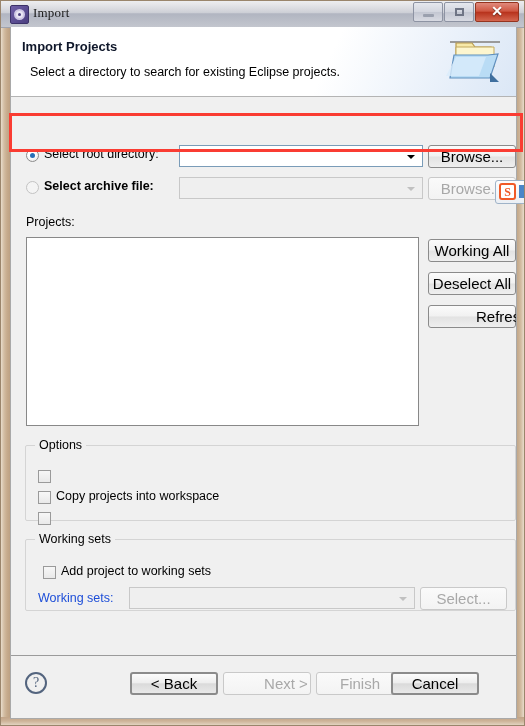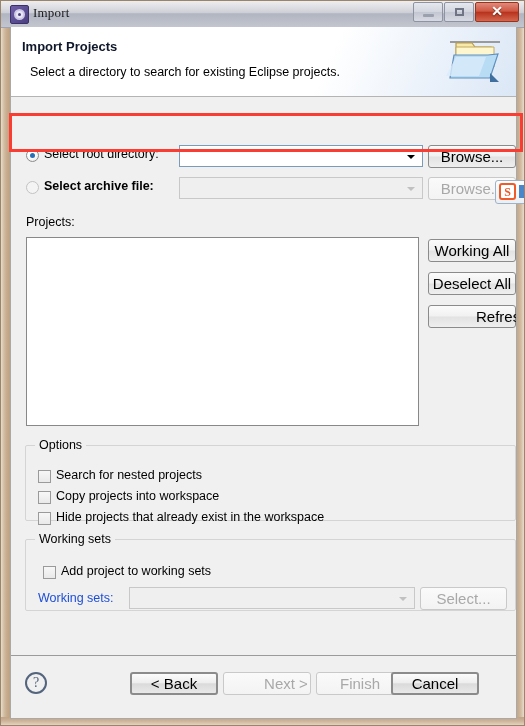--- a/index.html
+++ b/index.html
@@ -409,27 +409,25 @@
     <div class="listbox" style="left:15px; top:210px; width:393px; height:189px;"></div>
 
     <div class="btn" style="left:417px; top:212px; width:88px;">Working All</div>
     <div class="btn" style="left:417px; top:245px; width:88px;">Deselect All</div>
     <div class="btn" style="left:417px; top:278px; width:88px;padding-left:47px;">Refresh</div>
 
     <div class="groupbox" style="left:14px; top:418px; width:491px; height:76px;">
       <div class="gb-title">Options</div>
     </div>
     <div class="checkbox" style="left:27px; top:443px;"></div>
-    <div class="lbl" style="left:45px; top:441px;">Search for nested projects</div>
 
     <div class="checkbox" style="left:27px; top:464px;"></div>
     <div class="lbl" style="left:45px; top:462px;">Copy projects into workspace</div>
 
     <div class="checkbox" style="left:27px; top:485px;"></div>
-    <div class="lbl" style="left:45px; top:483px;">Hide projects that already exist in the workspace</div>
 
     <div class="groupbox" style="left:14px; top:512px; width:491px; height:72px;">
       <div class="gb-title">Working sets</div>
     </div>
     <div class="checkbox" style="left:32px; top:539px;"></div>
     <div class="lbl" style="left:50px; top:537px;">Add project to working sets</div>
 
     <div class="lbl disabled" style="left:27px; top:564px;">Working sets:</div>
     <div class="combo disabled" style="left:118px; top:560px; width:286px;">
       <div class="cval"></div>

